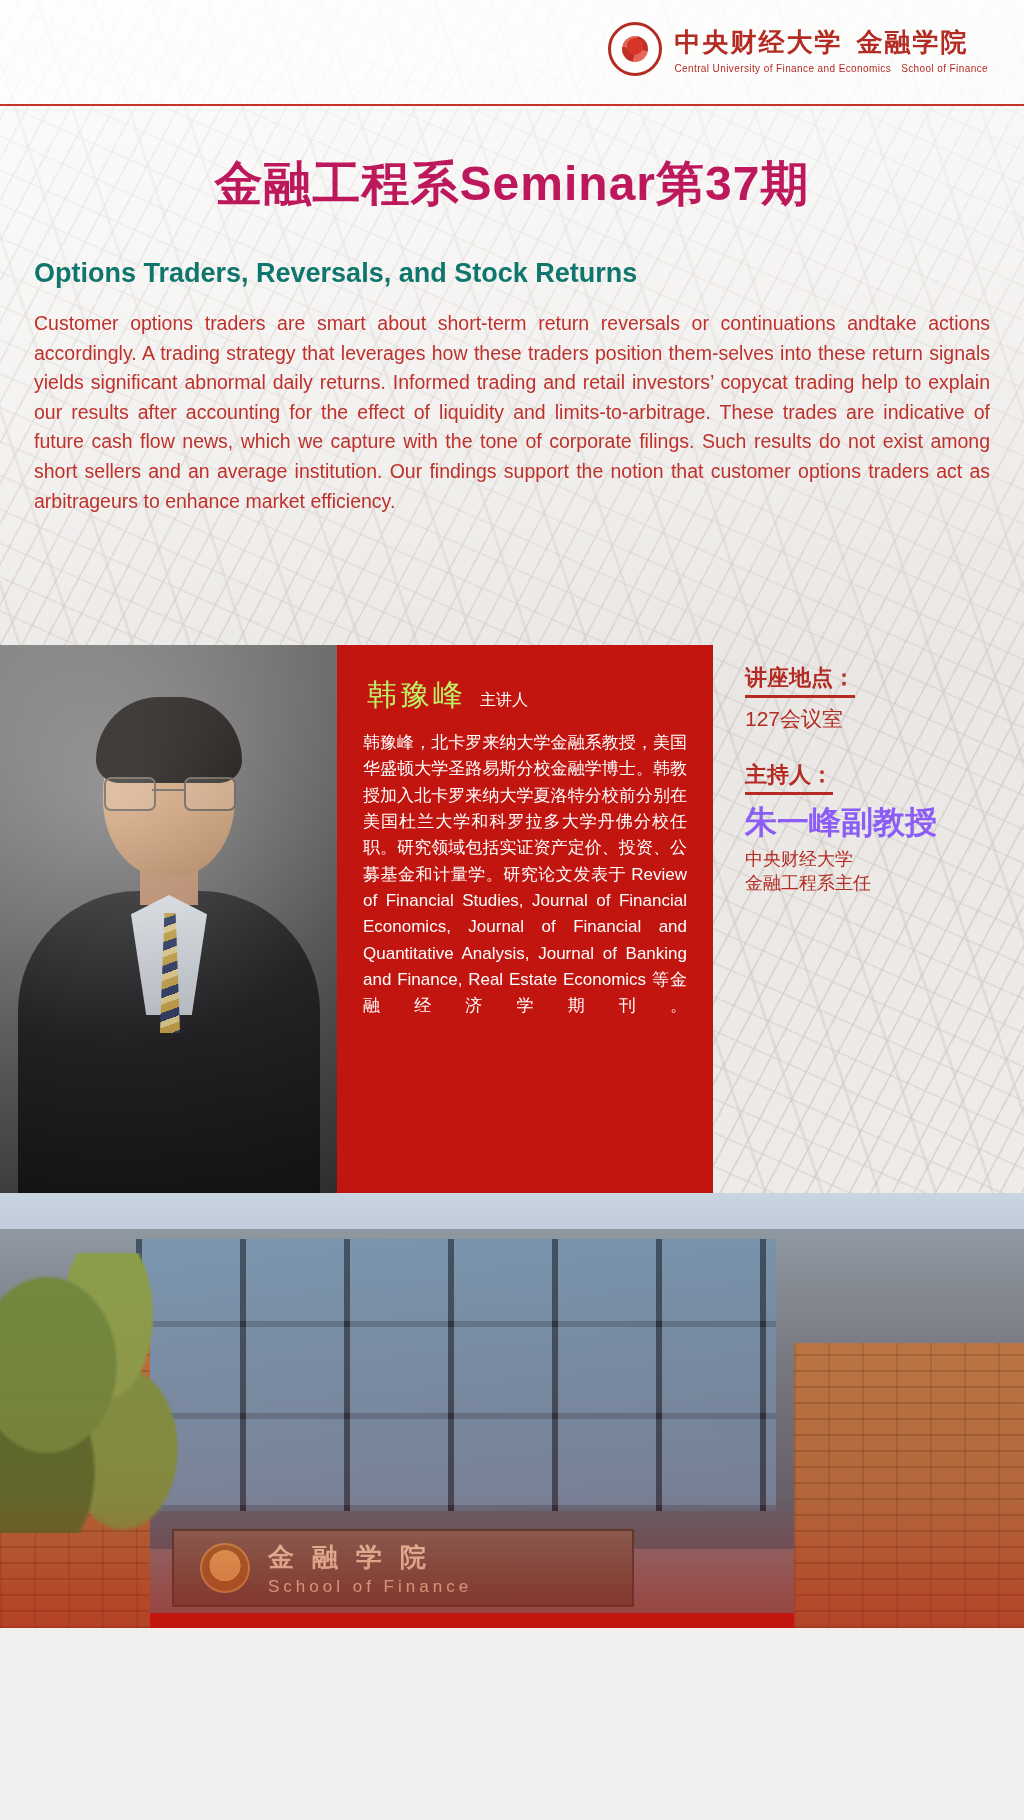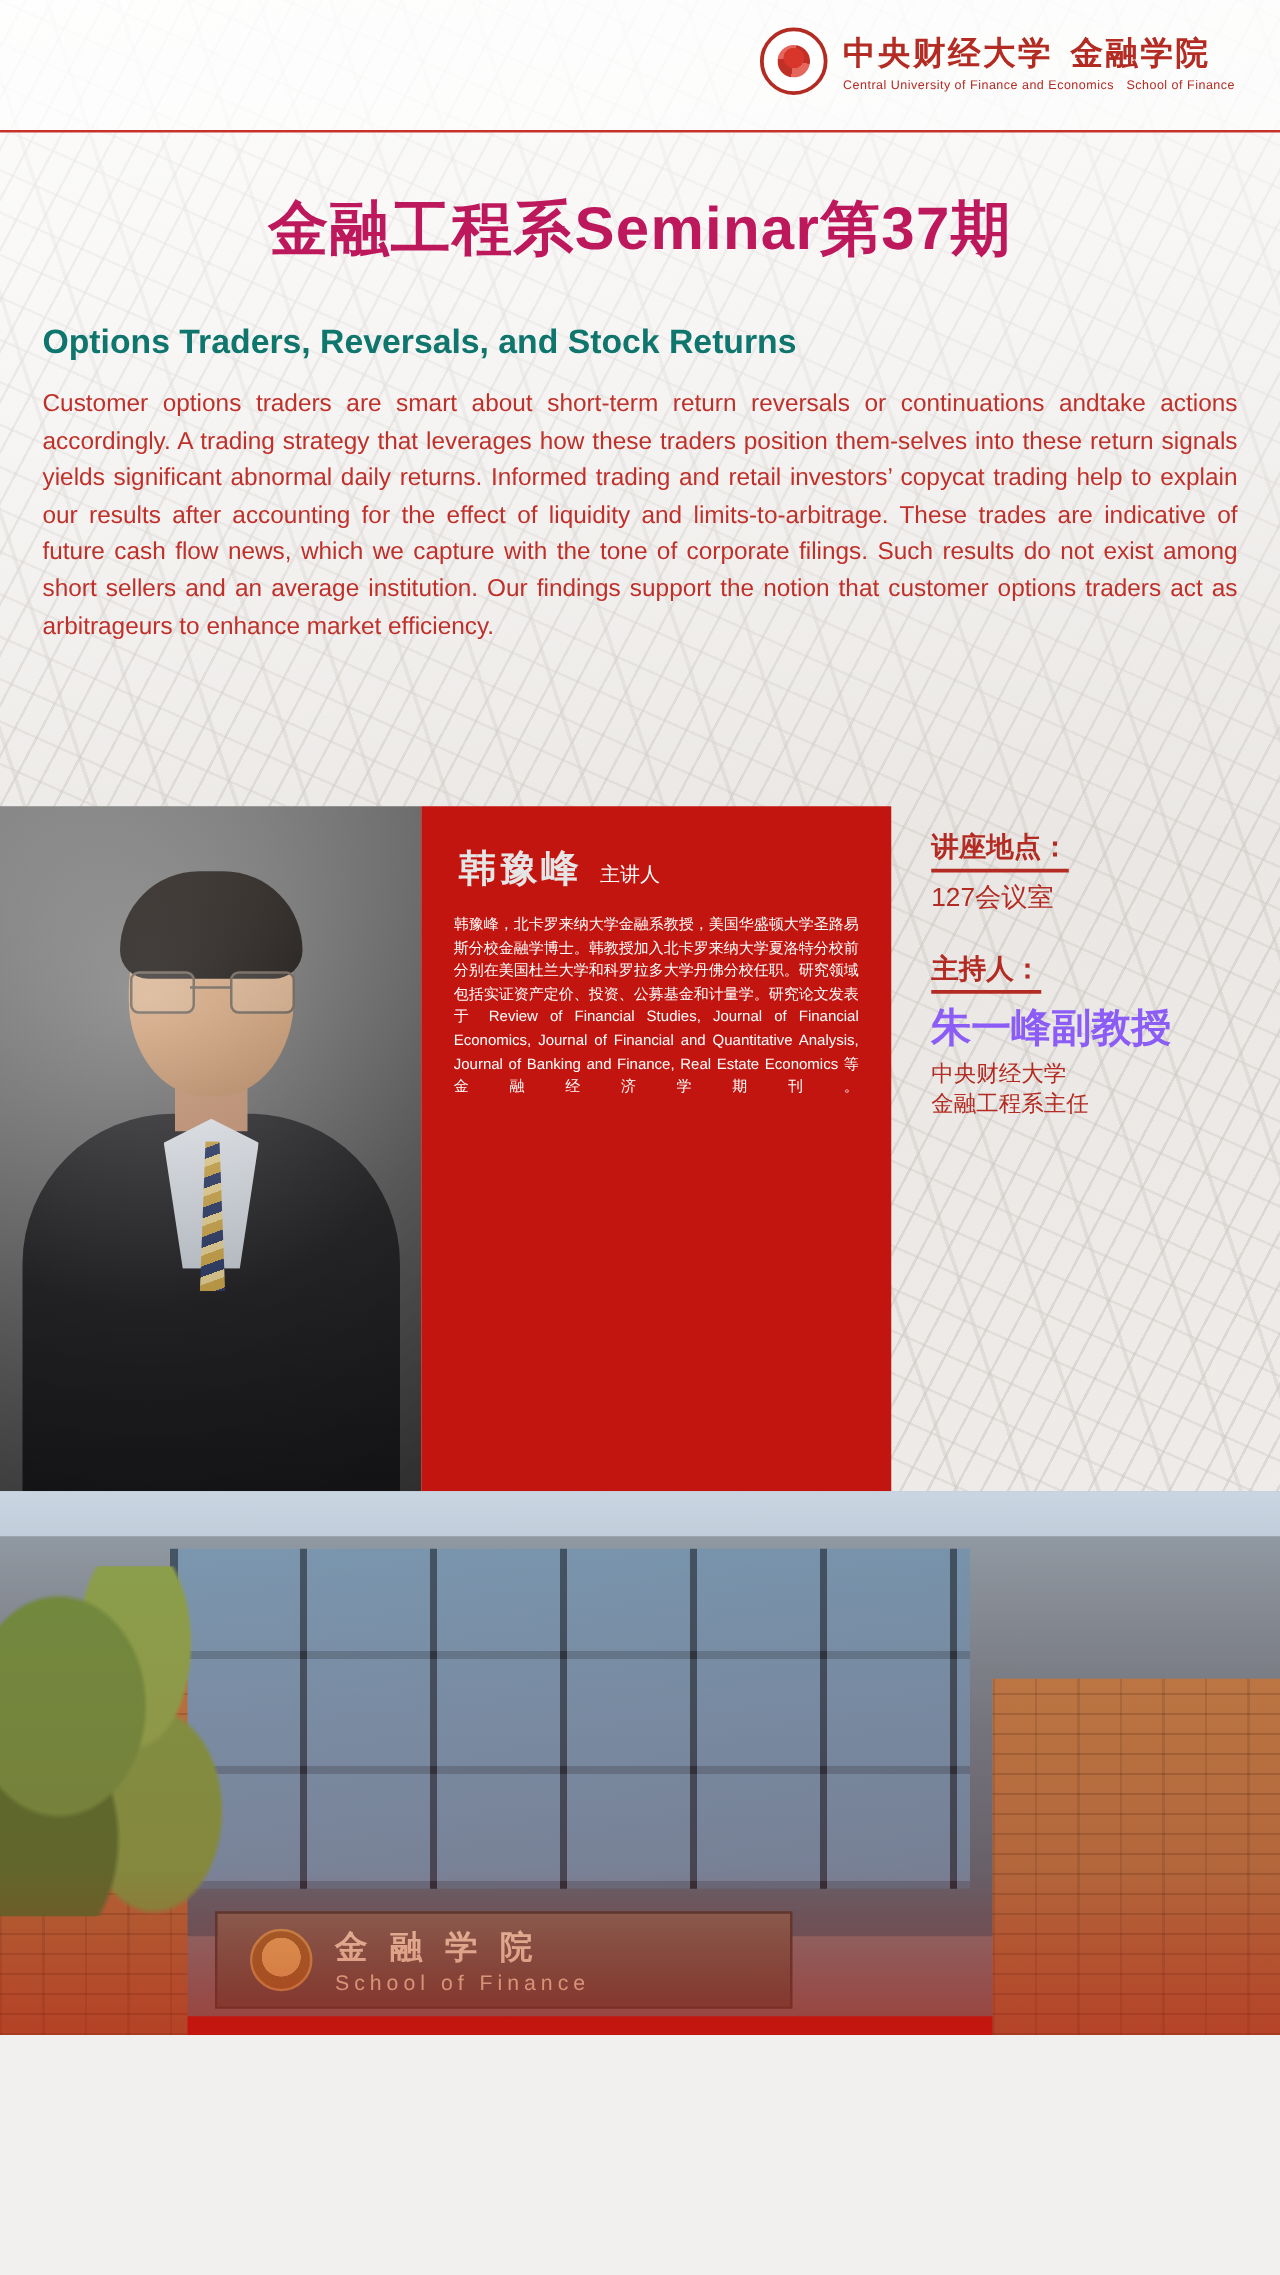--- a/index.html
+++ b/index.html
@@ -238,30 +238,30 @@
     padding: 30px 26px 20px 26px;
   }
   .speaker-name-row {
     display: flex;
     align-items: baseline;
     gap: 14px;
     margin: 0 0 14px 4px;
   }
   .speaker-name {
     font-size: 30px;
-    font-weight: bold;
-    color: #e5e5e5;
+    font-weight: normal;
+    color: #bef264;
     letter-spacing: 3px;
   }
   .speaker-role {
     font-size: 16px;
     color: #ffffff;
   }
   .speaker-bio {
-    font-size: 12px;
+    font-size: 17px;
     color: #ffffff;
     line-height: 1.55;
     text-align: justify;
     text-align-last: justify;
     margin: 0;
   }
 
   .info-col {
     position: absolute;
     left: 737px;

